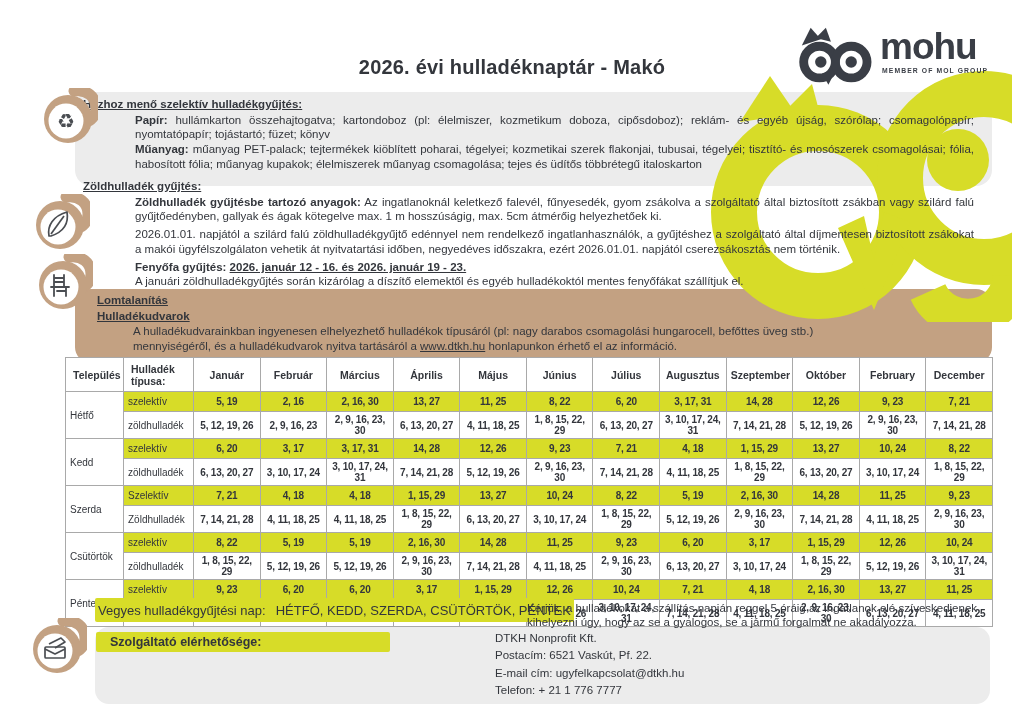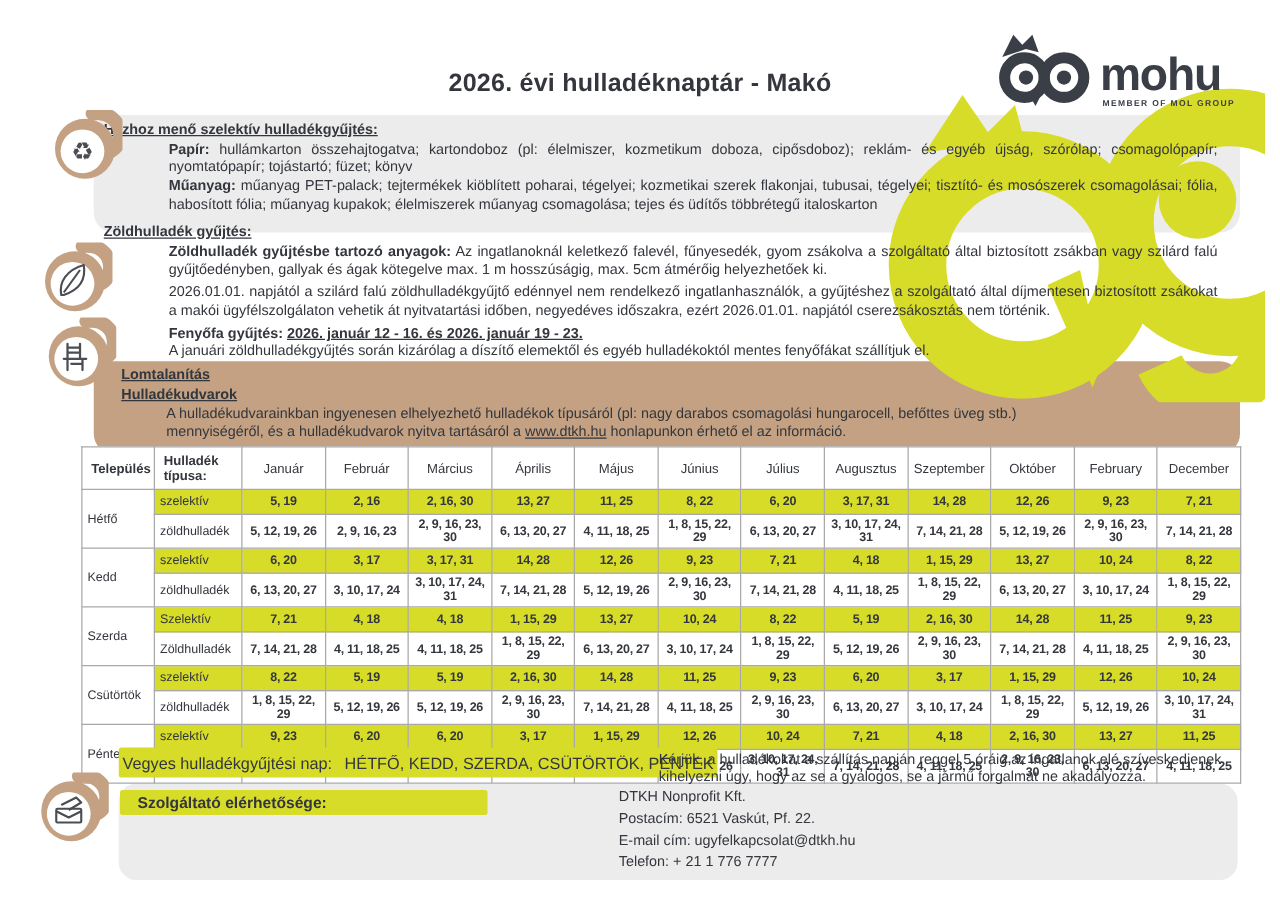--- a/index.html
+++ b/index.html
@@ -5,21 +5,21 @@
   * { margin:0; padding:0; box-sizing:border-box; }
   html,body { background:#fff; }
   body { font-family:"Liberation Sans", sans-serif; color:#33363c; }
   #page { position:relative; width:1024px; height:719px; background:#fff; overflow:hidden; }
 
   
   .title { position:absolute; left:0; right:0; top:56px; text-align:center;
            font-size:20px; font-weight:700; letter-spacing:.2px; z-index:4; }
   .logo { position:absolute; left:798px; top:26px; width:210px; height:66px;
           display:flex; align-items:flex-start; gap:6px; z-index:4; }
-  .logo .wordmark { display:flex; flex-direction:column; margin-top:16px; }
+  .logo .wordmark { display:flex; flex-direction:column; margin-top:3px; }
   .logo .brand { font-size:37px; font-weight:700; letter-spacing:-1px; line-height:.95; color:#3a3e46; }
   .logo .member { font-size:6.8px; font-weight:700; letter-spacing:1.1px; color:#3a3e46; margin-top:3px; margin-left:2px; }
 
   
   .watermark { position:absolute; left:688px; top:70px; width:324px; height:252px;
                overflow:hidden; z-index:1; pointer-events:none; }
 
   
   .box { position:absolute; left:75px; width:917px; border-radius:16px; z-index:0; }
   .box-gray   { top:92px;  height:94px; background:#ececec; }
@@ -41,21 +41,21 @@
   .badge { position:absolute; width:56px; height:56px; z-index:3; }
   .badge-1 { left:42px; top:88px; }
   .badge-2 { left:34px; top:194px; }
   .badge-3 { left:37px; top:254px; }
   .badge-4 { left:31px; top:618px; }
 
   
   table.sched { position:absolute; left:65px; top:357px; width:928px; border-collapse:collapse;
                 table-layout:fixed; z-index:2; font-size:10px; background:#fff; }
   table.sched th, table.sched td { border:1px solid #a9a9a9; padding:2px 4px; }
-  table.sched thead th { height:34px; font-size:10.5px; font-weight:400; }
+  table.sched thead th { height:34px; font-size:10.5px; font-weight:700; }
   table.sched th.hleft { text-align:left; padding-left:7px; font-weight:700; }
   table.sched td { height:20px; }
   td.day  { text-align:left; padding-left:7px; background:#fff; }
   td.type { text-align:left; padding-left:6px; }
   td.val  { text-align:center; font-weight:600; letter-spacing:-.2px; }
   tr.hl td.type, tr.hl td.val { background:#d7dc28; }
   col.c-settle { width:58px; } col.c-type { width:70px; }
 
   
   .mixed-bar { position:absolute; left:95px; top:598px; height:24px; background:#d7dc28;

